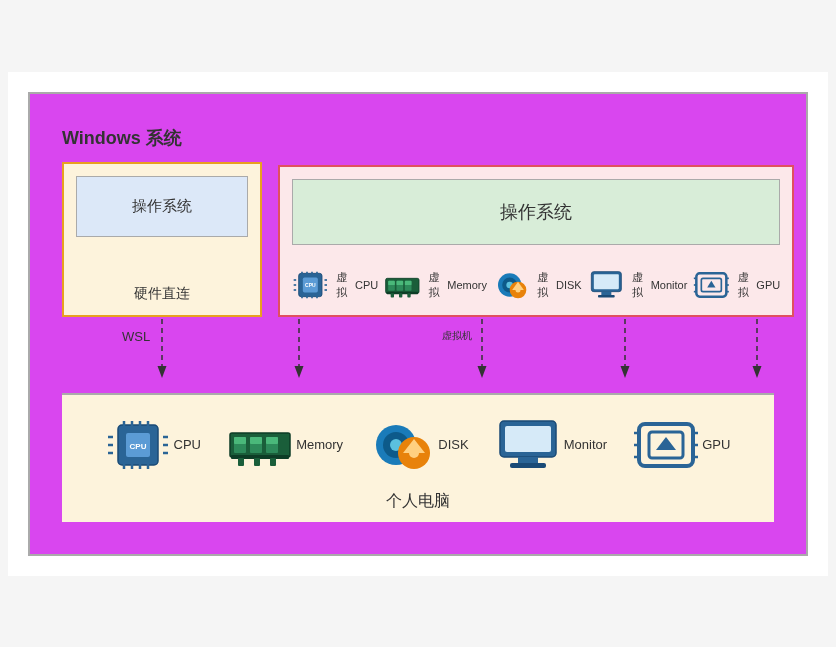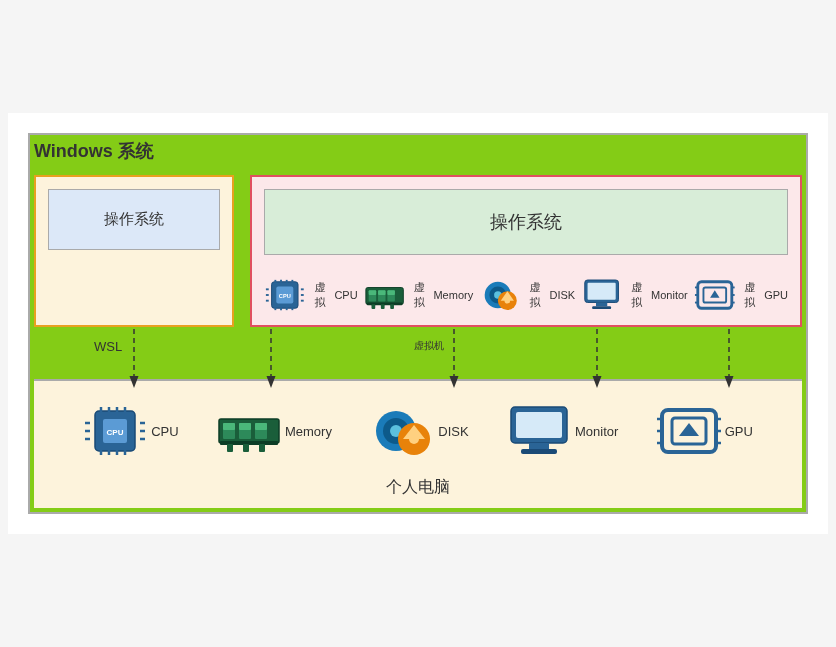--- a/index.html
+++ b/index.html
@@ -14,38 +14,39 @@
 
     .diagram-wrapper {
       background: white;
       padding: 20px;
       display: inline-block;
     }
 
     
     .windows-box {
       border: 2px solid #aaa;
-      background: #84cc16;
-      padding: 4px;
+      background: #d946ef;
+      padding: 32px;
       position: relative;
       width: 780px;
     }
 
     .windows-label {
       font-size: 18px;
       font-weight: bold;
       color: #333;
       margin-bottom: 12px;
     }
 
     
     .top-section {
       display: flex;
       gap: 16px;
       margin-bottom: 0;
+      align-items: flex-end;
     }
 
     
     .wsl-box {
       border: 2px solid #e8a020;
       background: #fdf3dc;
       padding: 12px;
       width: 200px;
       flex-shrink: 0;
       display: flex;
@@ -141,20 +142,21 @@
   <div class="windows-box">
 
     <div class="windows-label">Windows 系统</div>
 
     <div class="top-section">
 
       <div class="wsl-box">
         <div class="os-box-left">
           <span>操作系统</span>
         </div>
+        <div class="hardware-direct-label">硬件直连</div>
       </div>
 
       <div class="vm-box">
         <div class="os-box-right">
           <span>操作系统</span>
         </div>
 
         <div class="vm-hardware-row">
 
           <div class="hw-item">
@@ -235,21 +237,21 @@
               <line x1="40" y1="18" x2="43" y2="18" stroke="#2a6496" stroke-width="2"></line>
               <line x1="40" y1="26" x2="43" y2="26" stroke="#2a6496" stroke-width="2"></line>
             </svg>
             <span class="label-sm">虚拟</span>
             <span class="label-sm">GPU</span>
           </div>
         </div>
       </div>
     </div>
 
-    <div style="position:relative; height:52px; margin: 0 0;">
+    <div style="position:relative; height:76px; margin: 0 0;">
       <svg style="position:absolute;top:0;left:0;width:100%;height:100%;overflow:visible;">
 
         <line x1="100" y1="2" x2="100" y2="55" stroke="#333" stroke-width="1.5" stroke-dasharray="5,4" marker-end="url(#arrow)"></line>
 
         <line x1="237" y1="2" x2="237" y2="55" stroke="#333" stroke-width="1.5" stroke-dasharray="5,4" marker-end="url(#arrow)"></line>
 
         <line x1="420" y1="2" x2="420" y2="55" stroke="#333" stroke-width="1.5" stroke-dasharray="5,4" marker-end="url(#arrow)"></line>
 
         <line x1="563" y1="2" x2="563" y2="55" stroke="#333" stroke-width="1.5" stroke-dasharray="5,4" marker-end="url(#arrow)"></line>
 

